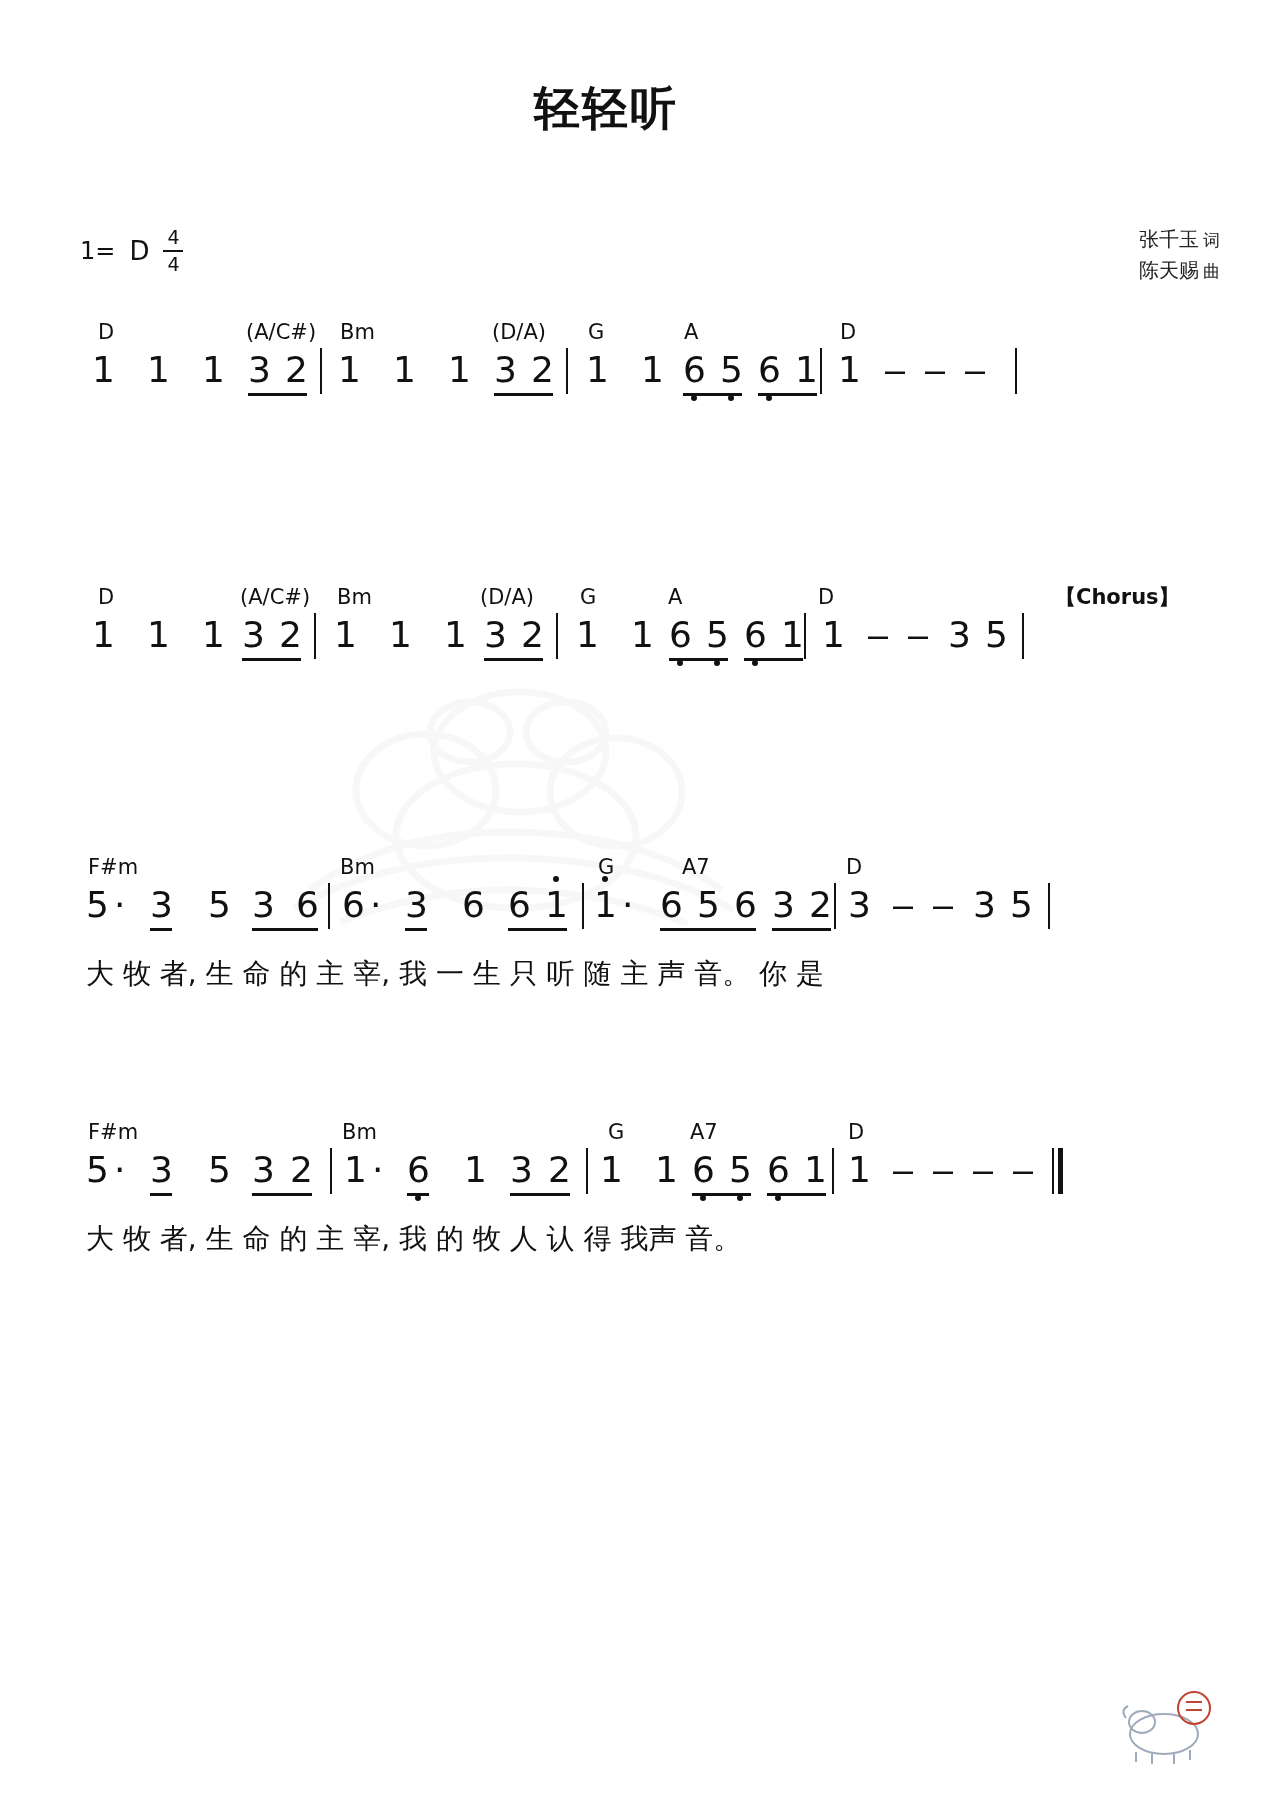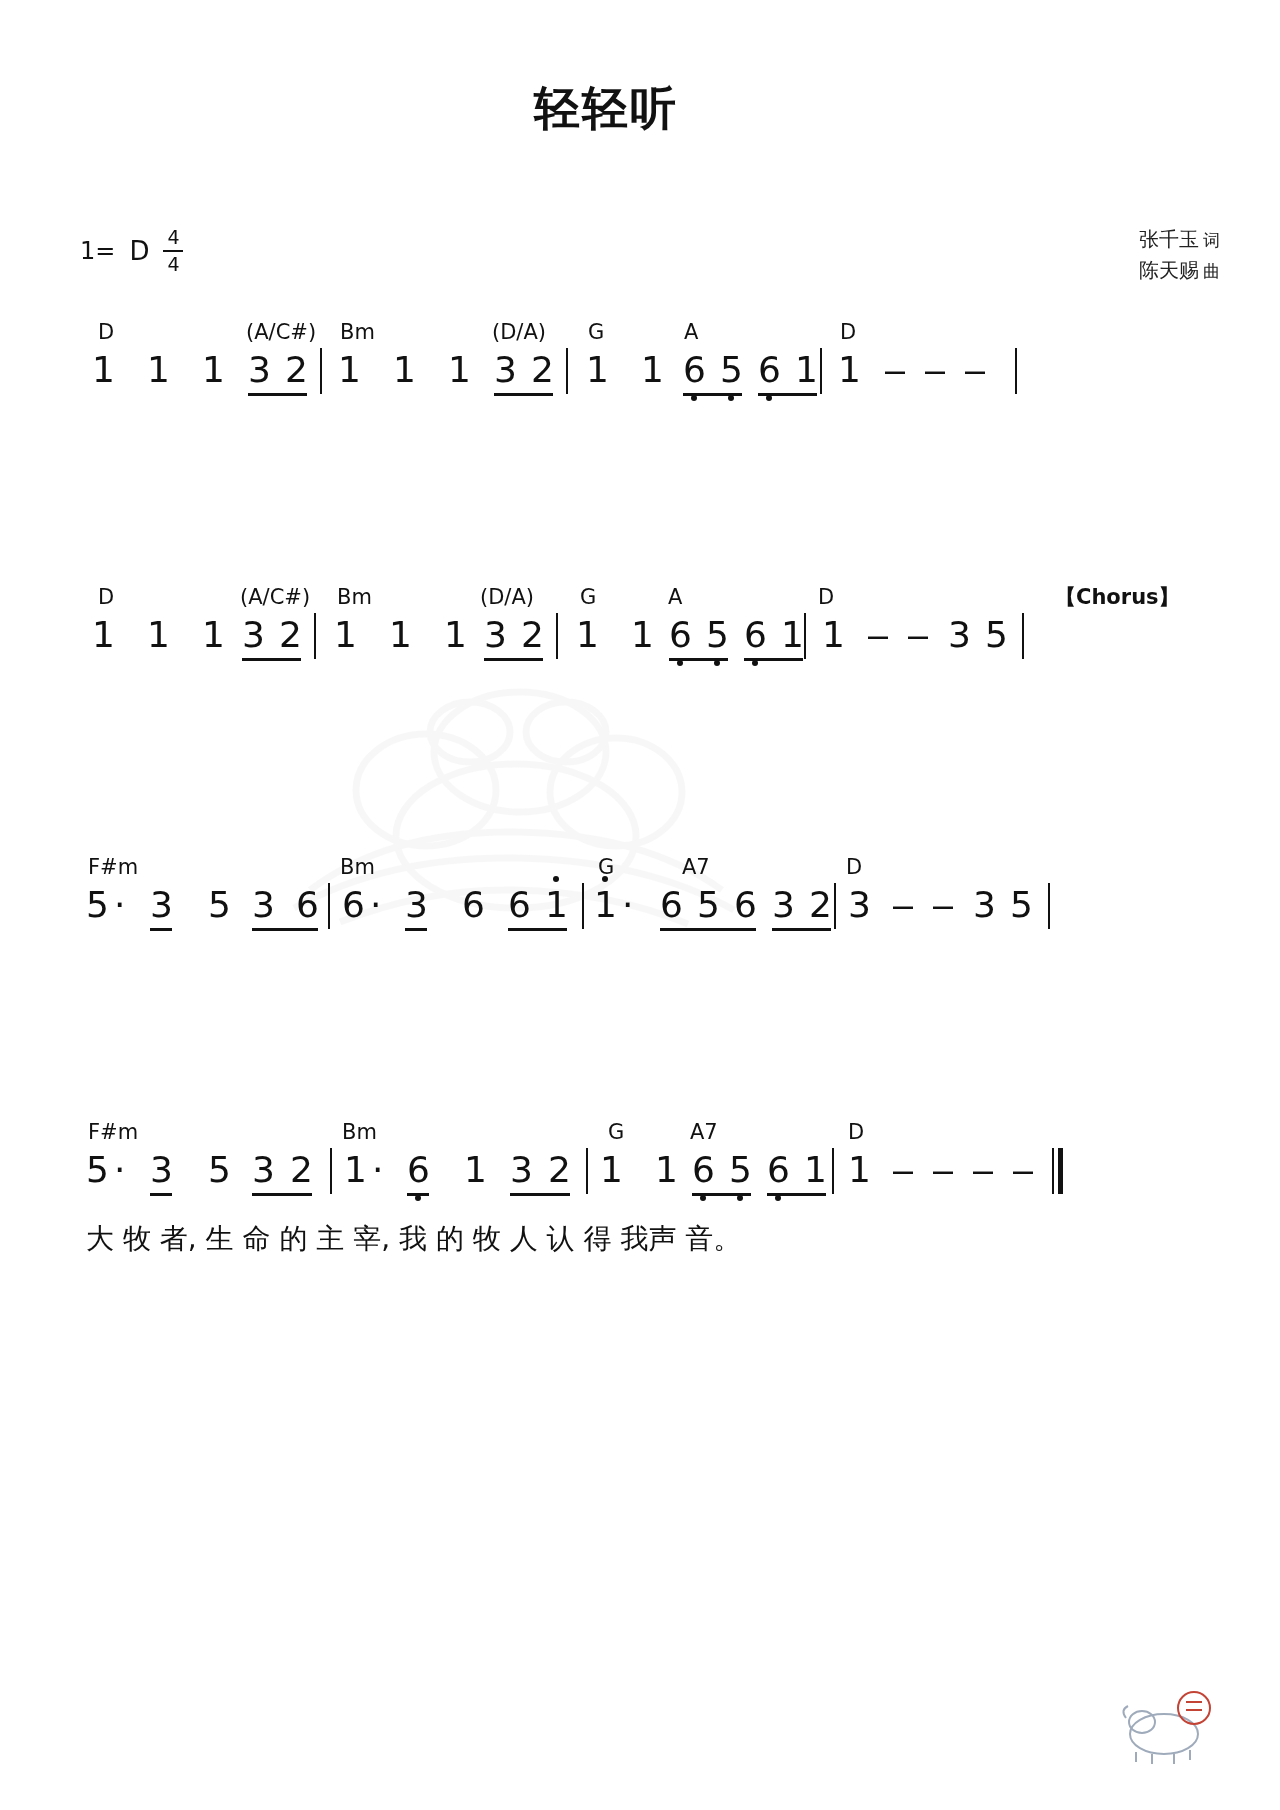--- a/index.html
+++ b/index.html
@@ -260,20 +260,23 @@
         <div class="beam" style="left: 252px; width: 66px;"></div>
         <div class="beam" style="left: 405px; width: 22px;"></div>
         <div class="beam" style="left: 508px; width: 59px;"></div>
         <div class="beam" style="left: 660px; width: 96px;"></div>
         <div class="beam" style="left: 772px; width: 59px;"></div>
         <div class="bl" style="left: 328px;"></div>
         <div class="bl" style="left: 582px;"></div>
         <div class="bl" style="left: 834px;"></div>
         <div class="bl" style="left: 1048px;"></div>
       </div>
+      <div class="lyricrow">
+        <span class="ly" style="left: 86px;">大 牧 者, 生 命 的 主 宰, 我 一 生 只 听 随 主 声 音。        你 是</span>
+      </div>
     </div>
   <div class="system sys4">
       <div class="chordrow">
         <span class="chord" style="left: 88px;">F#m</span>
         <span class="chord" style="left: 342px;">Bm</span>
         <span class="chord" style="left: 608px;">G</span>
         <span class="chord" style="left: 690px;">A7</span>
         <span class="chord" style="left: 848px;">D</span>
       </div>
       <div class="noterow">

